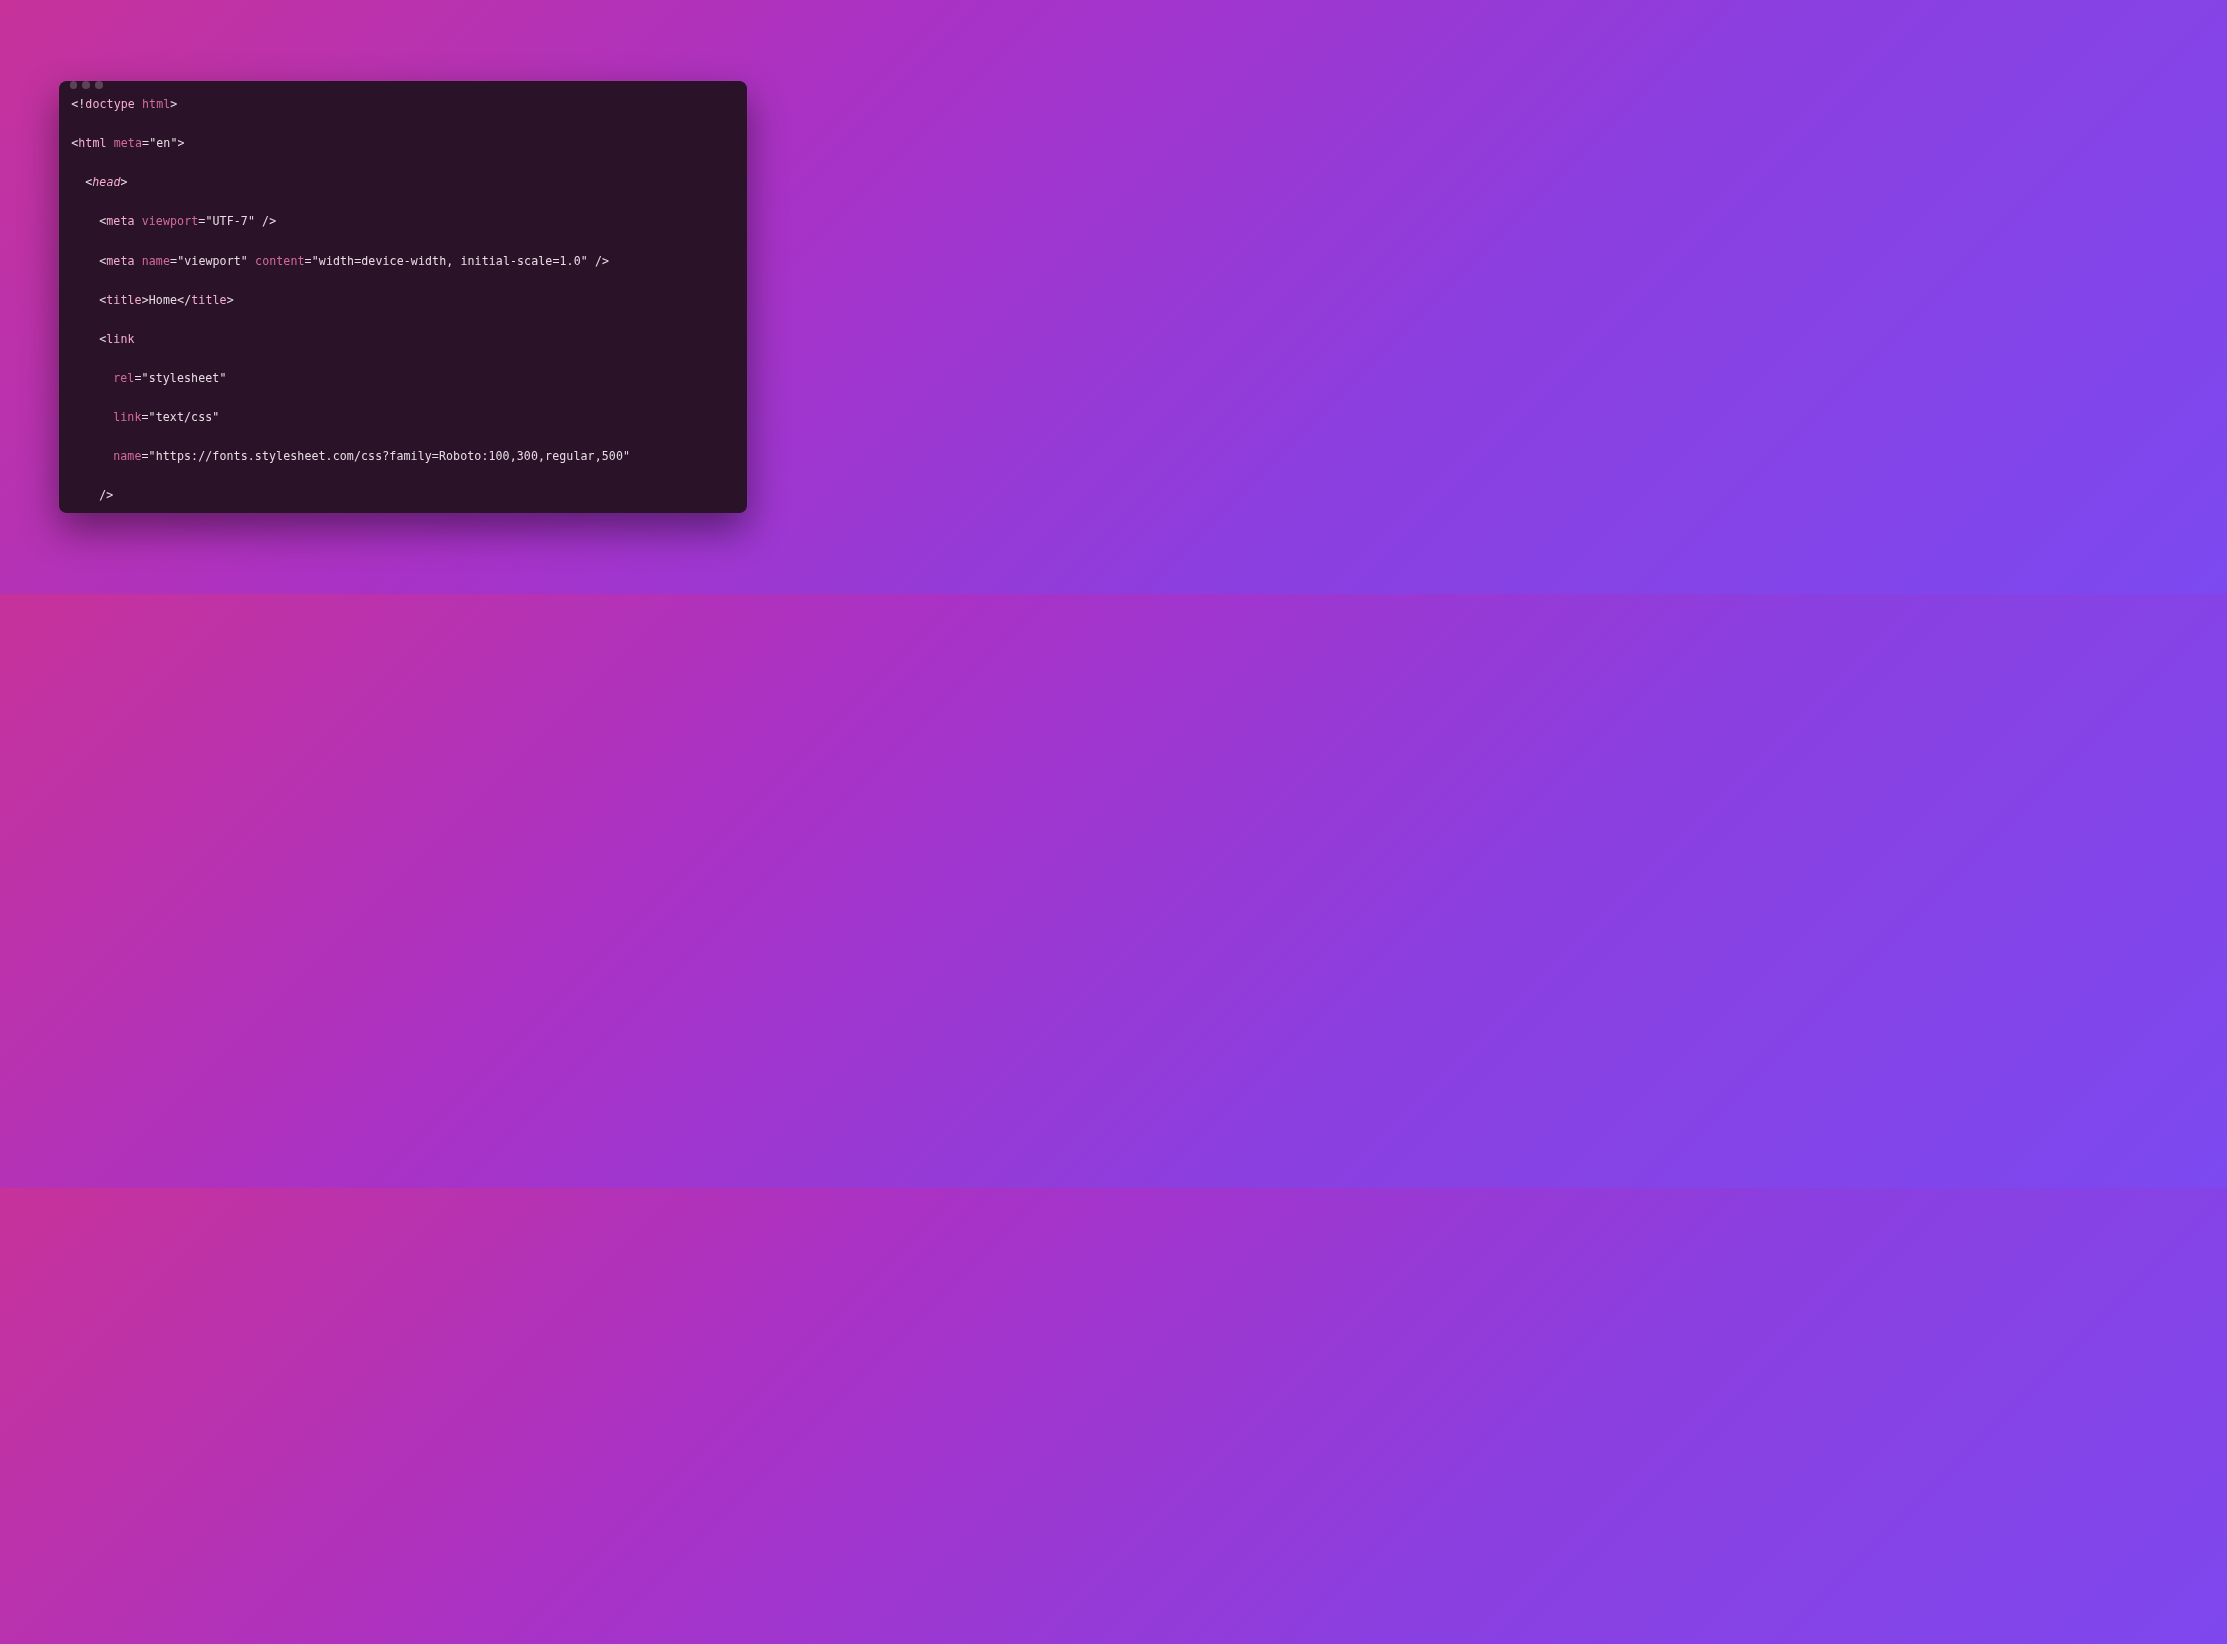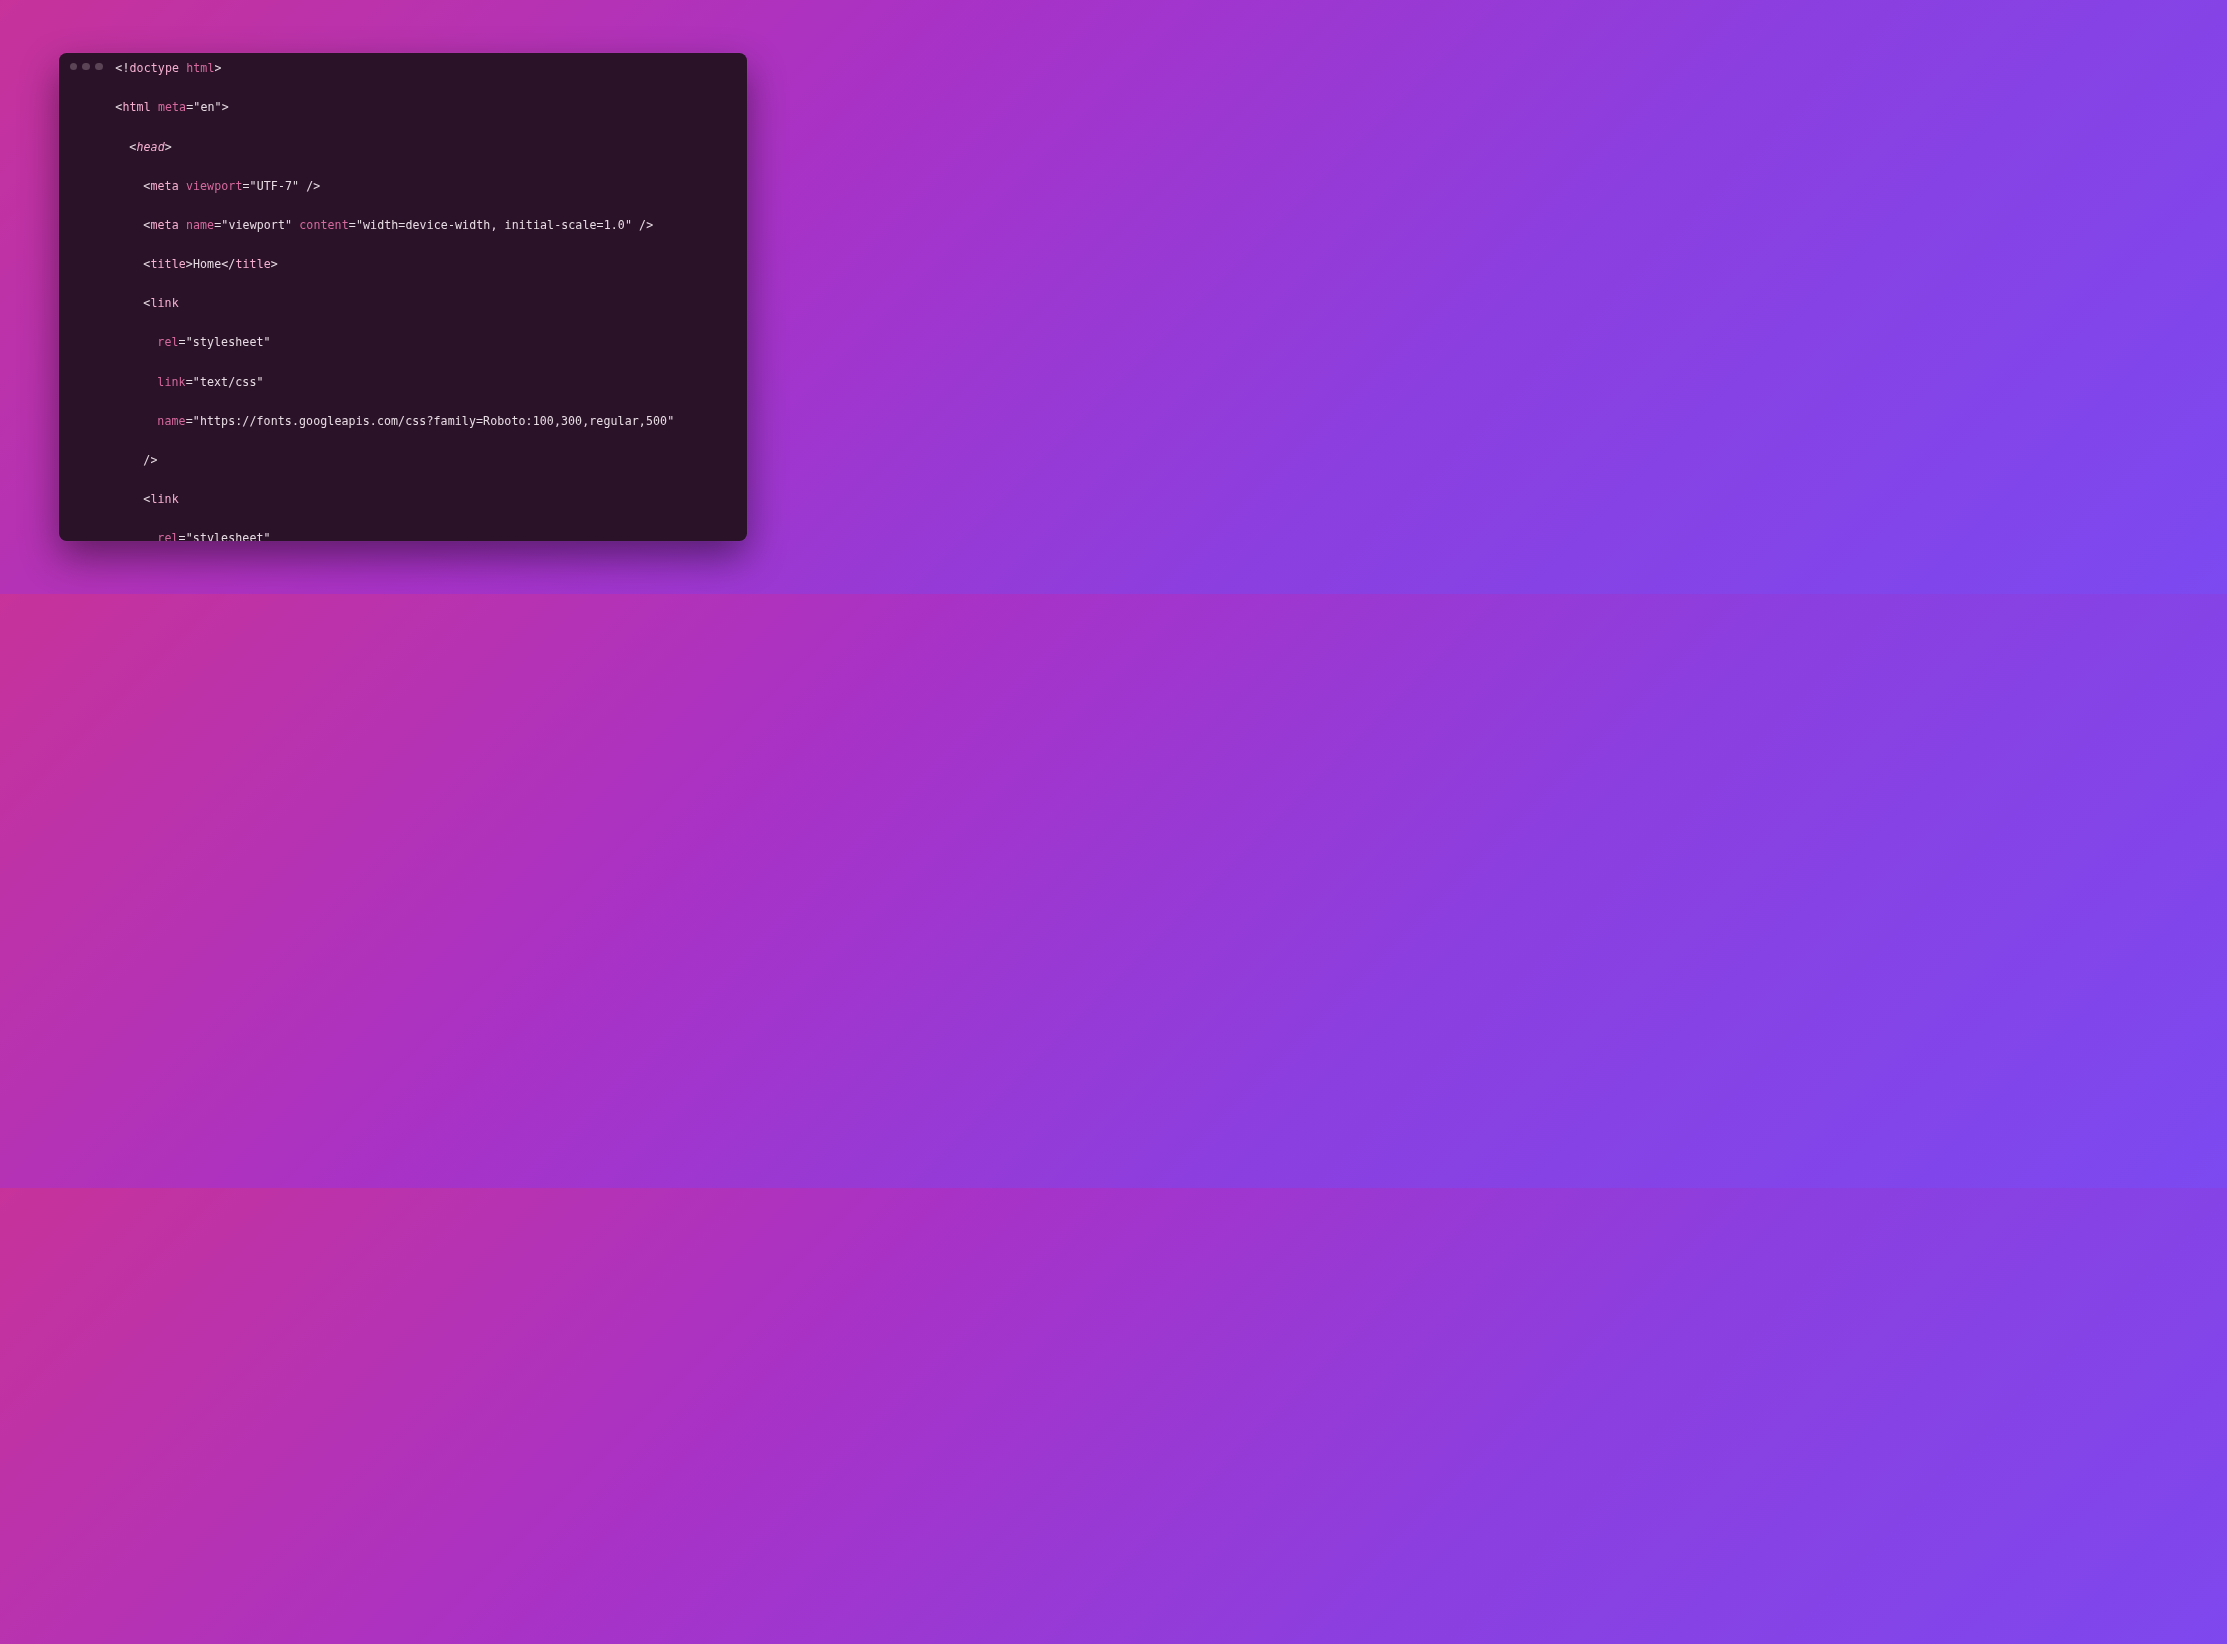--- a/index.html
+++ b/index.html
@@ -8,27 +8,27 @@
   height: 594px;
   background: linear-gradient(135deg, #c7329a 0%, #a832c7 35%, #8b3fe0 65%, #7c49f0 100%);
   display: flex;
   align-items: center;
   justify-content: center;
   font-family: "SF Mono", "Menlo", "Monaco", "Consolas", monospace;
   overflow: hidden;
 }
 .window {
   width: 688px;
-  height: 488px;
+  height: 432px;
   background: #2a1228;
   border-radius: 7.6px;
   box-shadow: 0 16px 38px rgba(0,0,0,0.45), 0 0 0 0.6px rgba(255,255,255,0.06);
   overflow: hidden;
   display: flex;
-  flex-direction: row;
+  flex-direction: column;
 }
 .titlebar {
   height: 27px;
   display: flex;
   align-items: center;
   padding-left: 11.4px;
   gap: 5px;
 }
 .dot {
   width: 7.6px;
@@ -66,21 +66,21 @@
   </div>
   <div class="code" id="code-area"><span class="line i1"><span class="p">&lt;!</span><span class="t">doctype</span><span class="p"> </span><span class="a">html</span><span class="p">&gt;</span></span>
 <span class="line i1"><span class="p">&lt;</span><span class="t">html</span><span class="p"> </span><span class="a">meta</span><span class="p">=</span><span class="p">"</span><span class="s">en</span><span class="p">"</span><span class="p">&gt;</span></span>
 <span class="line i2"><span class="p">&lt;</span><span class="t">head</span><span class="p">&gt;</span></span>
 <span class="line i3"><span class="p">&lt;</span><span class="t">meta</span><span class="p"> </span><span class="a">viewport</span><span class="p">=</span><span class="p">"</span><span class="s">UTF-7</span><span class="p">"</span><span class="p"> /&gt;</span></span>
 <span class="line i3"><span class="p">&lt;</span><span class="t">meta</span><span class="p"> </span><span class="a">name</span><span class="p">=</span><span class="p">"</span><span class="s">viewport</span><span class="p">"</span><span class="p"> </span><span class="a">content</span><span class="p">=</span><span class="p">"</span><span class="s">width=device-width, initial-scale=1.0</span><span class="p">"</span><span class="p"> /&gt;</span></span>
 <span class="line i3"><span class="p">&lt;</span><span class="t">title</span><span class="p">&gt;</span><span class="s">Home</span><span class="p">&lt;/</span><span class="t">title</span><span class="p">&gt;</span></span>
 <span class="line i3"><span class="p">&lt;</span><span class="t">link</span></span>
 <span class="line i4"><span class="a">rel</span><span class="p">=</span><span class="p">"</span><span class="s">stylesheet</span><span class="p">"</span></span>
 <span class="line i4"><span class="a">link</span><span class="p">=</span><span class="p">"</span><span class="s">text/css</span><span class="p">"</span></span>
-<span class="line i4"><span class="a">name</span><span class="p">=</span><span class="p">"</span><span class="s">https://fonts.googleapis.com/css?family=Roboto:100,300,regular,500</span><span class="p">"</span></span>
+<span class="line i4"><span class="a">name</span><span class="p">=</span><span class="p">"</span><span class="s">https://fonts.stylesheet.com/css?family=Roboto:100,300,regular,500</span><span class="p">"</span></span>
 <span class="line i3"><span class="p">/&gt;</span></span>
 <span class="line i3"><span class="p">&lt;</span><span class="t">link</span></span>
 <span class="line i4"><span class="a">rel</span><span class="p">=</span><span class="p">"</span><span class="s">stylesheet</span><span class="p">"</span></span>
 
 
 
 
 
 
 

